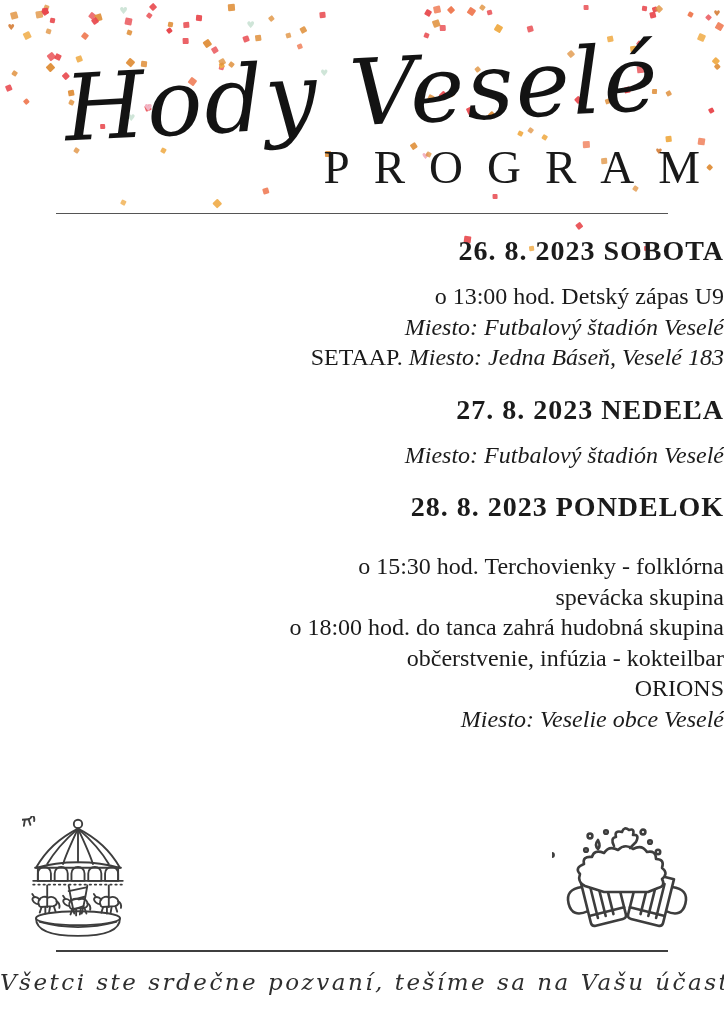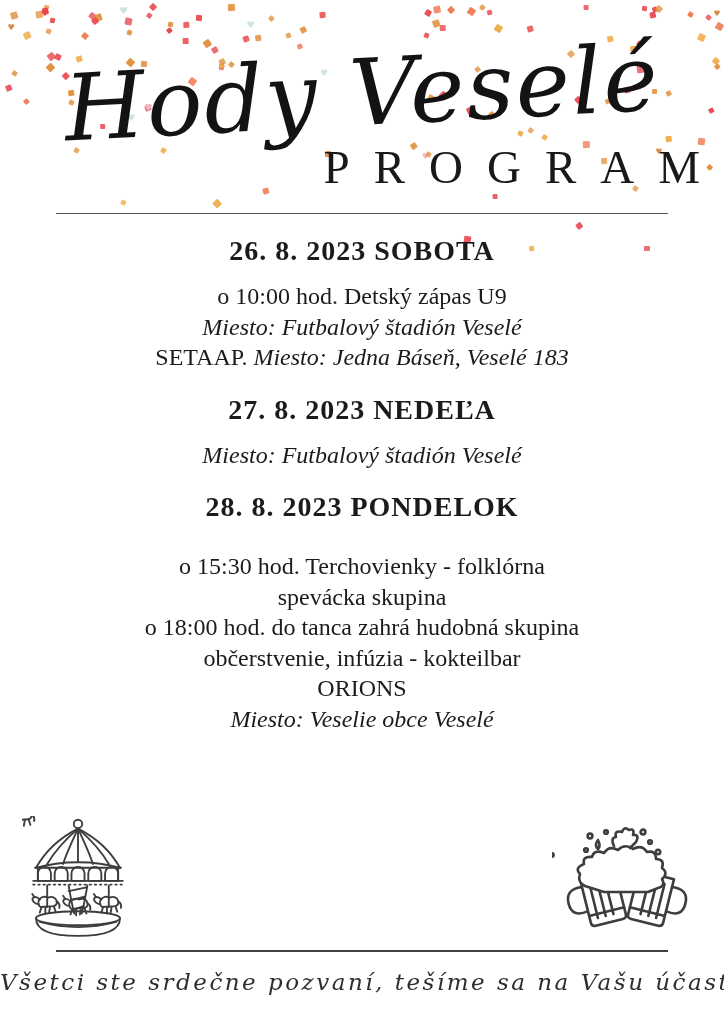--- a/index.html
+++ b/index.html
@@ -38,21 +38,21 @@
     letter-spacing:24px;
     padding-left:24px;
     color:#191919;
     line-height:1.0;
   }
   .divider{
     width:612px;margin:22px auto 0 auto;
     border:none;border-top:1.5px solid #555;
     height:0;
   }
-  .sections{text-align:center;}
+  .sections{text-align:right;}
   .section{margin-top:21px;}
   .section-heading{
     margin:0 0 14px 0;
     font-size:28px;
     font-weight:bold;
     letter-spacing:1px;
   }
   .section-heading.extra-gap{margin-bottom:28px;}
   .line{margin:0;font-size:24px;line-height:30.5px;}
   .italic{font-style:italic;}
@@ -208,21 +208,21 @@
   <div class="content">
     <div class="title-script">Hody Veselé</div>
     <div class="title-sub">PROGRAM</div>
 
     <hr class="divider">
 
     <div class="sections">
 
       <div class="section">
         <h2 class="section-heading">26. 8. 2023 SOBOTA</h2>
-        <p class="line">o 10:00 hod. Detský zápas U9</p>
+        <p class="line">o 13:00 hod. Detský zápas U9</p>
         <p class="line italic">Miesto: Futbalový štadión Veselé</p>
         <p class="line"><span>SETAAP.  </span><span class="italic">Miesto: Jedna Báseň, Veselé 183</span></p>
       </div>
 
       <div class="section">
         <h2 class="section-heading">27. 8. 2023 NEDEĽA</h2>
         <p class="line italic">Miesto: Futbalový štadión Veselé</p>
       </div>
 
       <div class="section">

